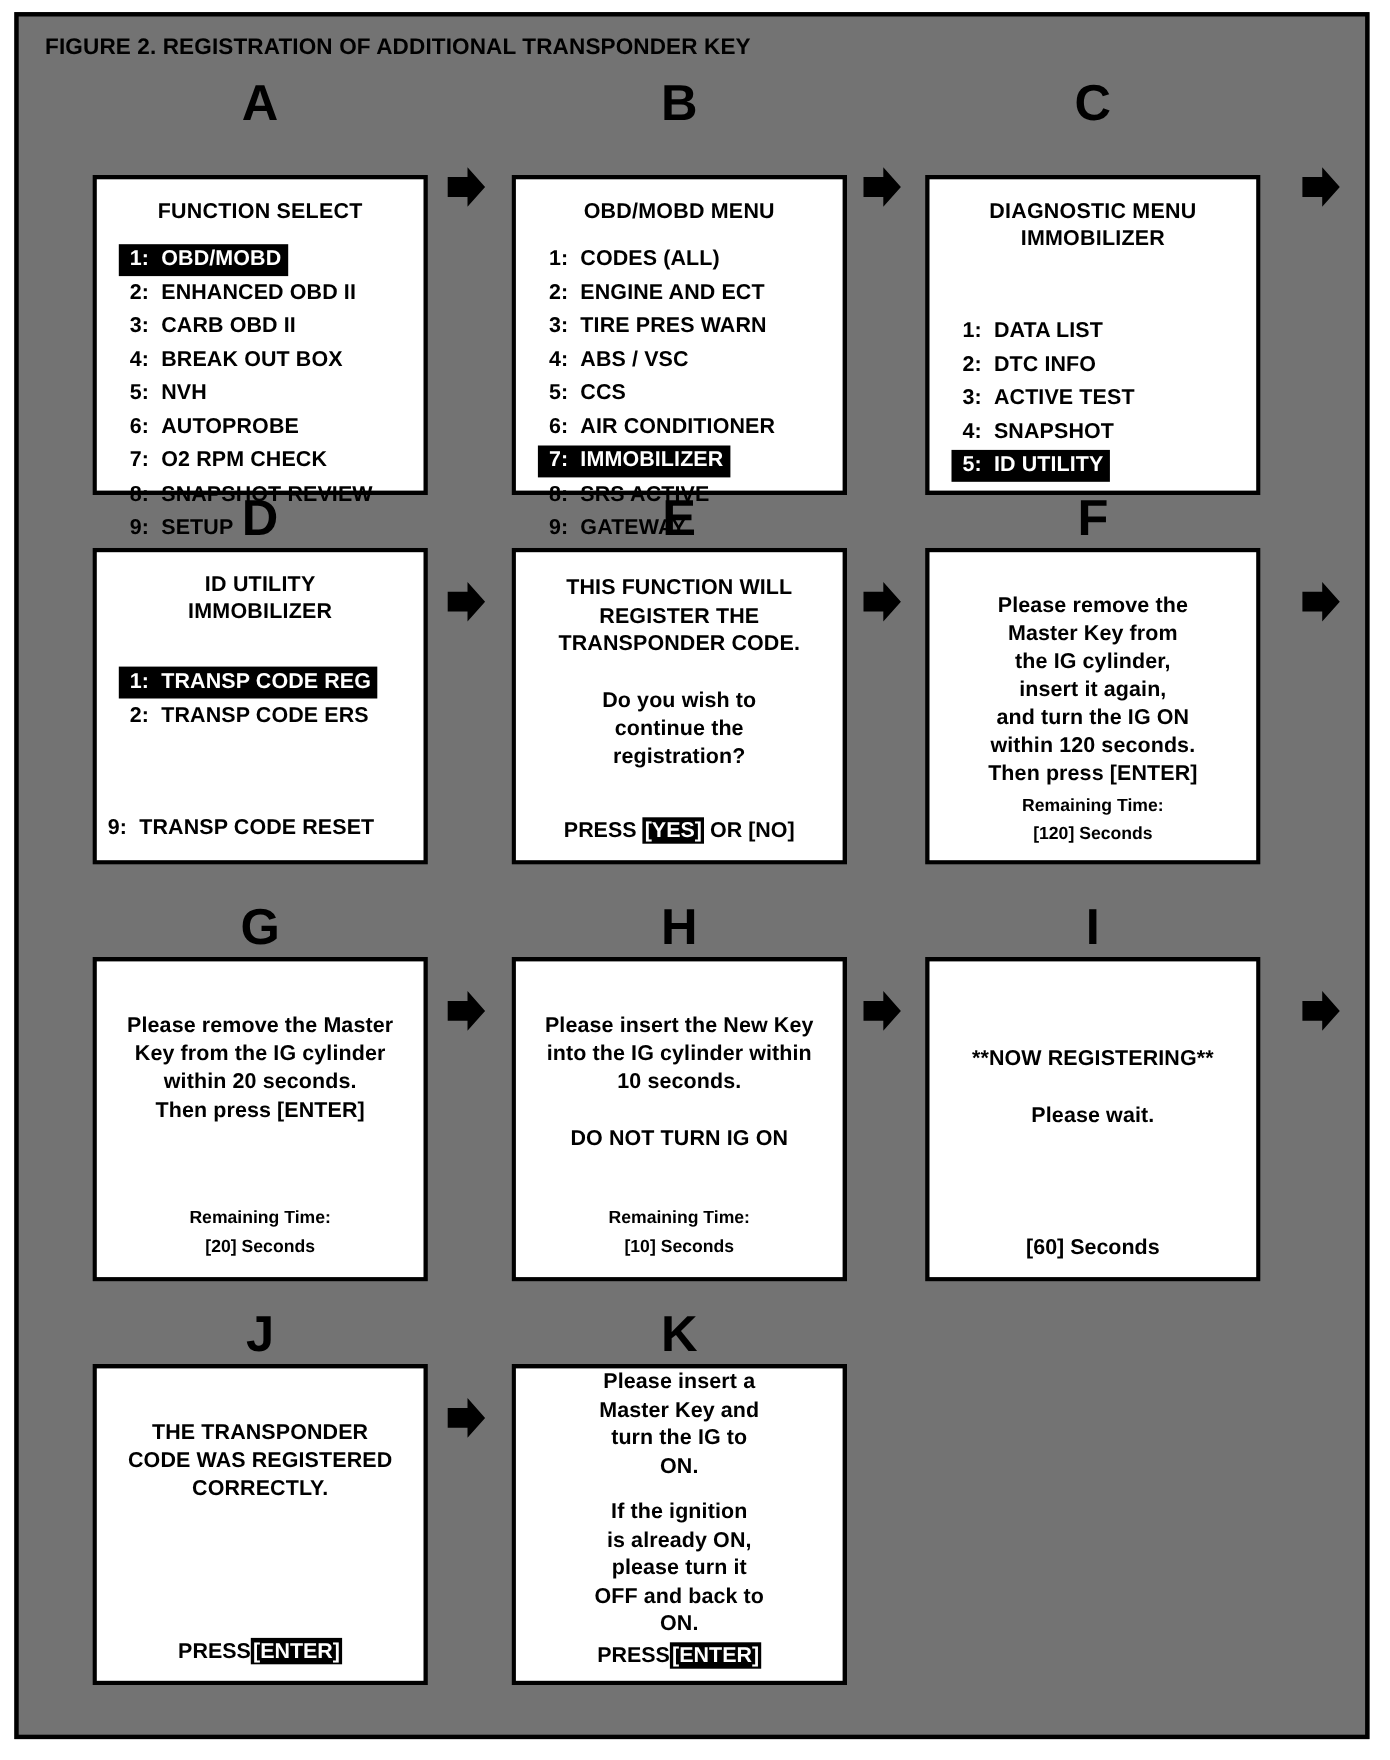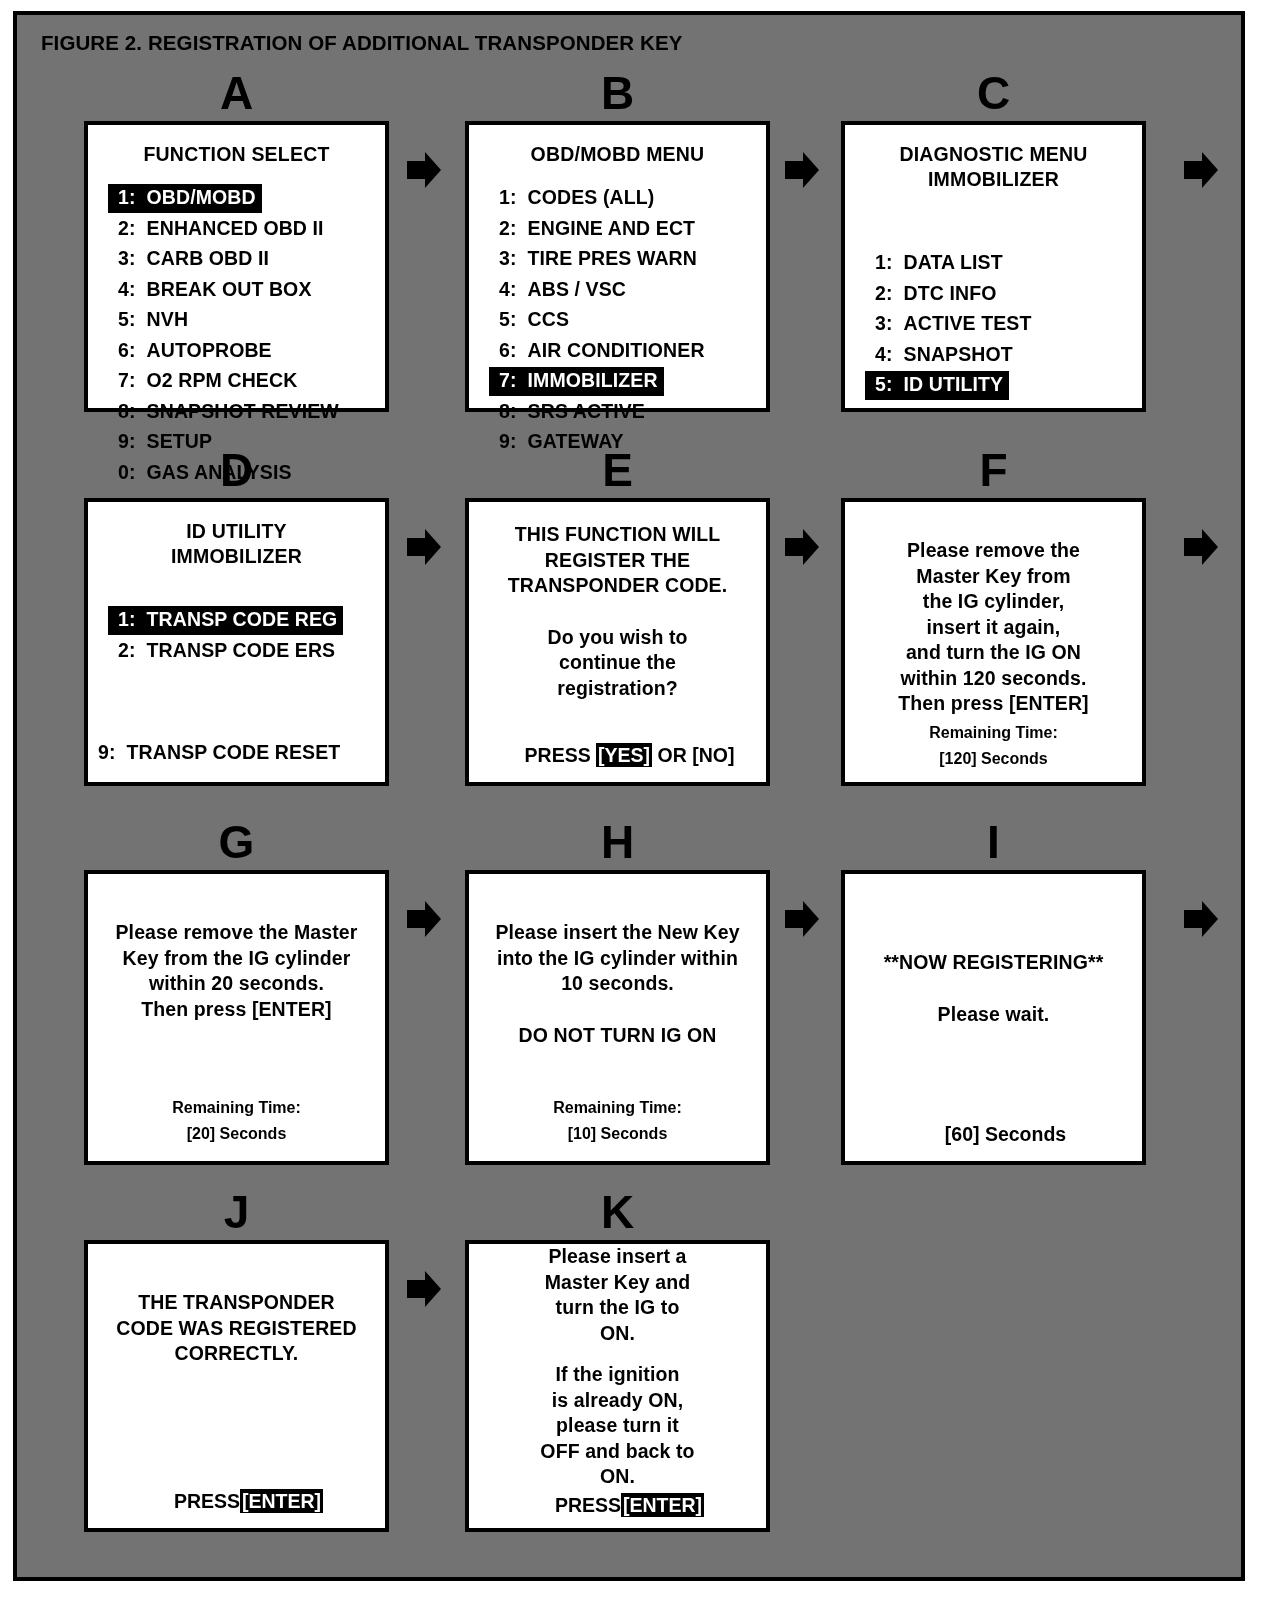--- a/index.html
+++ b/index.html
@@ -35,21 +35,21 @@
   .col2{left:448px;width:305px;}
   .col3{left:824px;width:305px;}
 
   
   .row1{top:56px;}
   .row2{top:433px;}
   .row3{top:805px;}
   .row4{top:1175px;}
 
   
-  .h1 .screen{height:291px;}
+  .h1 .screen{height:291px;margin-top:38px;}
   .h2 .screen{height:288px;}
   .h3 .screen{height:295px;}
   .h4 .screen{height:292px;}
 
   
   .scr-title{
     text-align:center;font-size:19.5px;line-height:25px;
     margin:17px 6px 0 6px;letter-spacing:.2px;
   }
   .menu{margin:16px 0 0 0;padding-left:20px;}
@@ -63,21 +63,21 @@
 
   
   .body-txt{
     text-align:center;font-size:19.5px;line-height:25.5px;letter-spacing:.1px;
   }
   .blk{margin:0 8px;}
   .gap-s{height:16px;}
   .gap-m{height:26px;}
   .inv{background:#000;color:#fff;padding:1px 2px;}
   .bottom-line{
-    position:absolute;left:12px;bottom:14px;width:100%;text-align:center;
+    position:absolute;left:0;bottom:14px;width:100%;text-align:center;
     font-size:19.5px;line-height:25.5px;
   }
   .bottom-two{
     position:absolute;left:0;bottom:10px;width:100%;text-align:center;
     font-size:16px;line-height:26px;
   }
 
   
   .arrow{position:absolute;width:44px;height:44px;}
   .arrow svg{display:block;width:100%;height:100%;}

